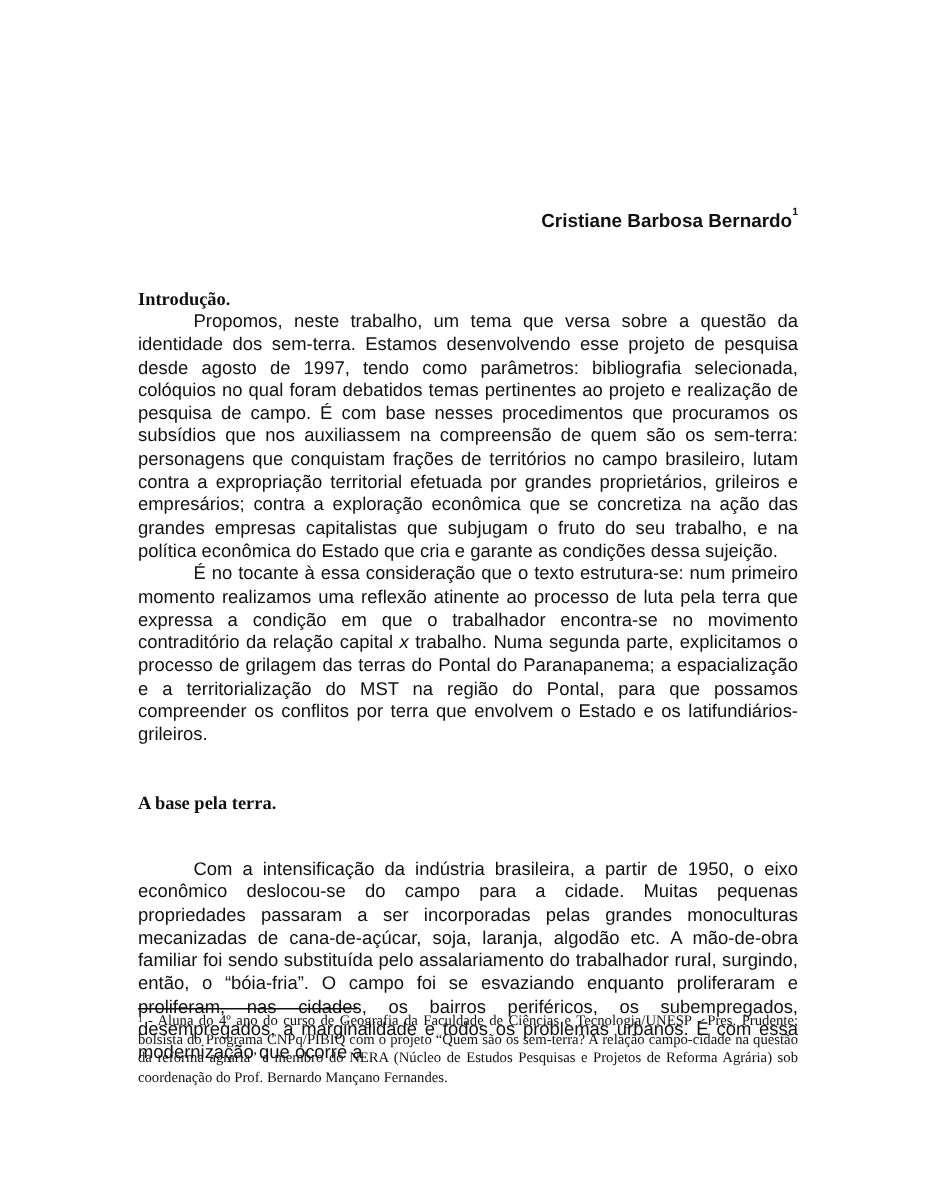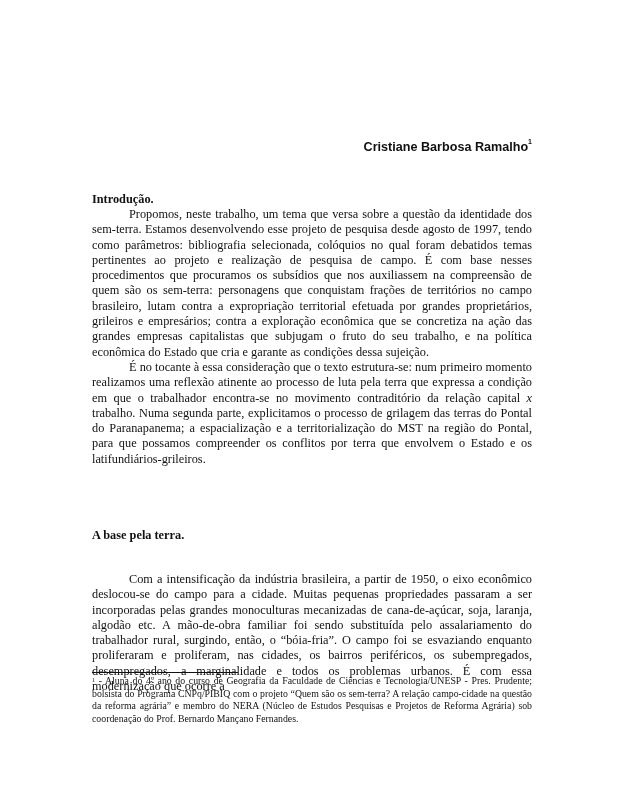--- a/index.html
+++ b/index.html
@@ -14,41 +14,41 @@
     position: absolute; right: 86px; top: 140px;
     font-family: "Liberation Sans", sans-serif; font-weight: bold; font-size: 12.6px; margin: 0;
   }
   .author sup { font-size: 7px; vertical-align: top; position: relative; top: -2px; }
   .heading {
     position: absolute; left: 92px;
     font-family: "Liberation Serif", serif; font-weight: bold; font-size: 12.3px; margin: 0;
   }
   .body {
     position: absolute; left: 92px; width: 440px;
-    font-family: Liberation Serif, serif; font-size: 12.3px; line-height: 15.3px;
+    font-family: Liberation Sans, sans-serif; font-size: 12.3px; line-height: 15.3px;
     text-align: justify; margin: 0;
   }
   .body p { margin: 0; text-indent: 37px; text-align: justify; }
   .body p .x { font-style: italic; }
   .rule { position: absolute; left: 92px; top: 672px; width: 146px; height: 0; border-top: 1px solid #111; }
   .footnote {
     position: absolute; left: 92px; top: 675px; width: 440px;
     font-family: "Liberation Serif", serif; font-size: 9.8px; line-height: 12.6px;
     text-align: justify; margin: 0;
   }
   .footnote sup { font-size: 6px; vertical-align: top; position: relative; top: -1px; }
 </style>
 </head>
 <body>
 
 <div class="page">
 
 
   <div class="author">
-    <span>Cristiane Barbosa Ramalho</span><sup>1</sup>
+    <span>Cristiane Barbosa Bernardo</span><sup>1</sup>
   </div>
 
   <h2 class="heading" style="top:192px;">Introdução.</h2>
 
   <div class="body" style="top:207px;">
     <p>Propomos, neste trabalho, um tema que versa sobre a questão da identidade dos sem-terra. Estamos desenvolvendo esse projeto de pesquisa desde agosto de 1997, tendo como parâmetros: bibliografia selecionada, colóquios no qual foram debatidos temas pertinentes ao projeto e realização de pesquisa de campo. É com base nesses procedimentos que procuramos os subsídios que nos auxiliassem na compreensão de quem são os sem-terra: personagens que conquistam frações de territórios no campo brasileiro, lutam contra a expropriação territorial efetuada por grandes proprietários, grileiros e empresários; contra a exploração econômica que se concretiza na ação das grandes empresas capitalistas que subjugam o fruto do seu trabalho, e na política econômica do Estado que cria e garante as condições dessa sujeição.</p>
     <p><span>É no tocante à essa consideração que o texto estrutura-se: num primeiro momento realizamos uma reflexão atinente ao processo de luta pela terra que expressa a condição em que o trabalhador encontra-se no movimento contraditório da relação capital </span><span class="x">x</span><span> trabalho. Numa segunda parte, explicitamos o processo de grilagem das terras do Pontal do Paranapanema; a espacialização e a territorialização do MST na região do Pontal, para que possamos compreender os conflitos por terra que envolvem o Estado e os latifundiários-grileiros.</span></p>
   </div>
 
   <h2 class="heading" style="top:528px;">A base pela terra.</h2>

